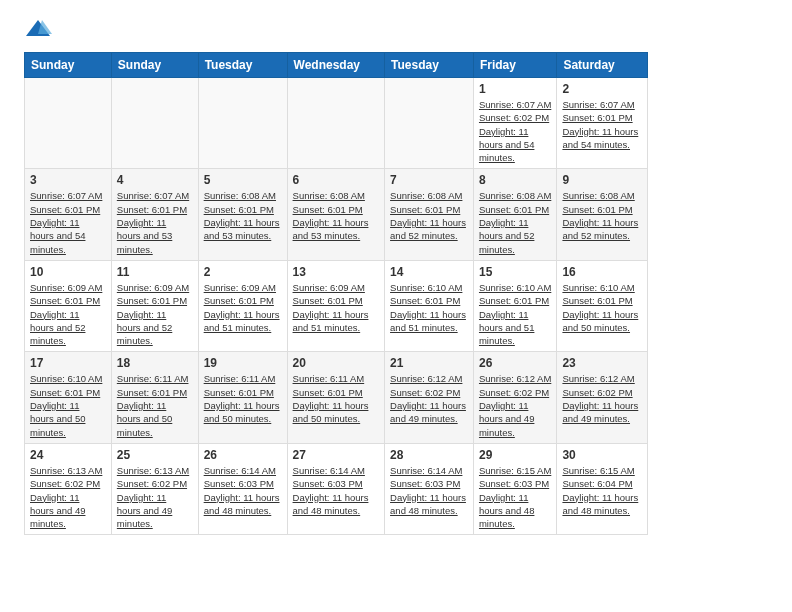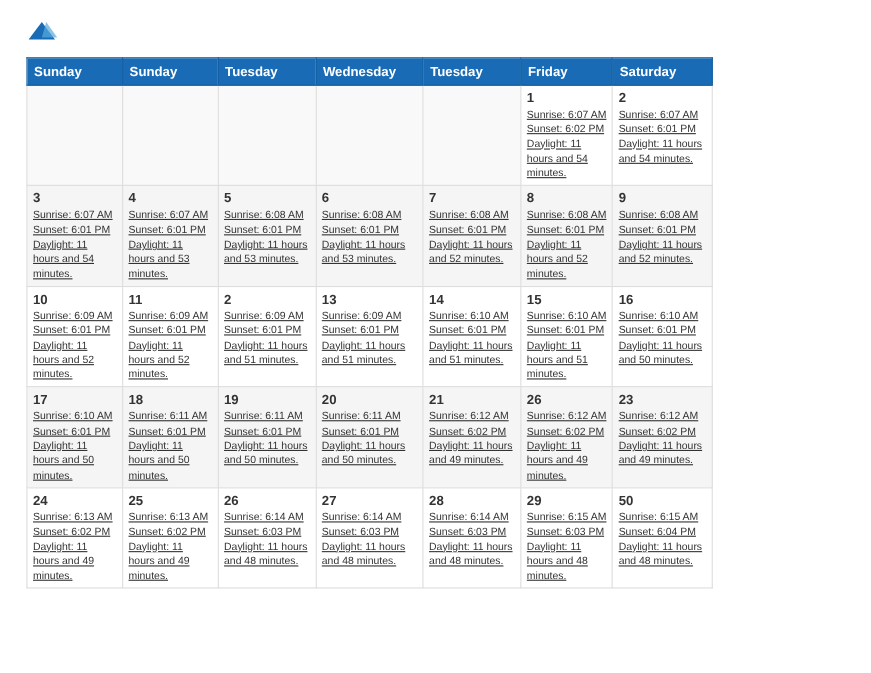--- a/index.html
+++ b/index.html
@@ -340,21 +340,21 @@
 and 48 minutes.</div>
           </td>
           <td>
             <span class="day-num">29</span>
             <div class="day-info">Sunrise: 6:15 AM
 Sunset: 6:03 PM
 Daylight: 11 hours
 and 48 minutes.</div>
           </td>
           <td>
-            <span class="day-num">50</span>
+            <span class="day-num">30</span>
             <div class="day-info">Sunrise: 6:15 AM
 Sunset: 6:04 PM
 Daylight: 11 hours
 and 48 minutes.</div>
           </td>
         </tr>
       </tbody>
   </table>
 </div>
 

